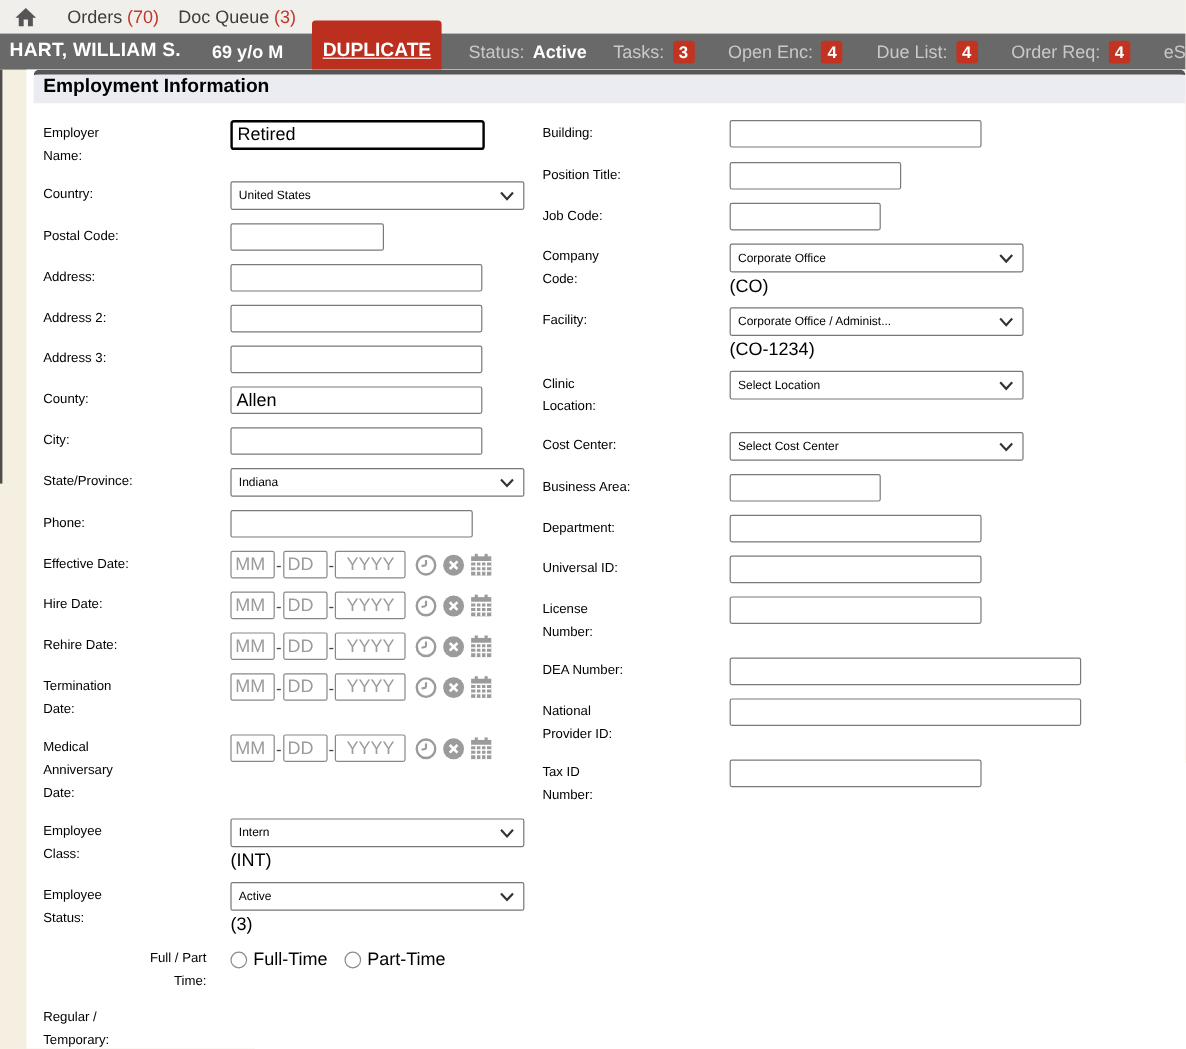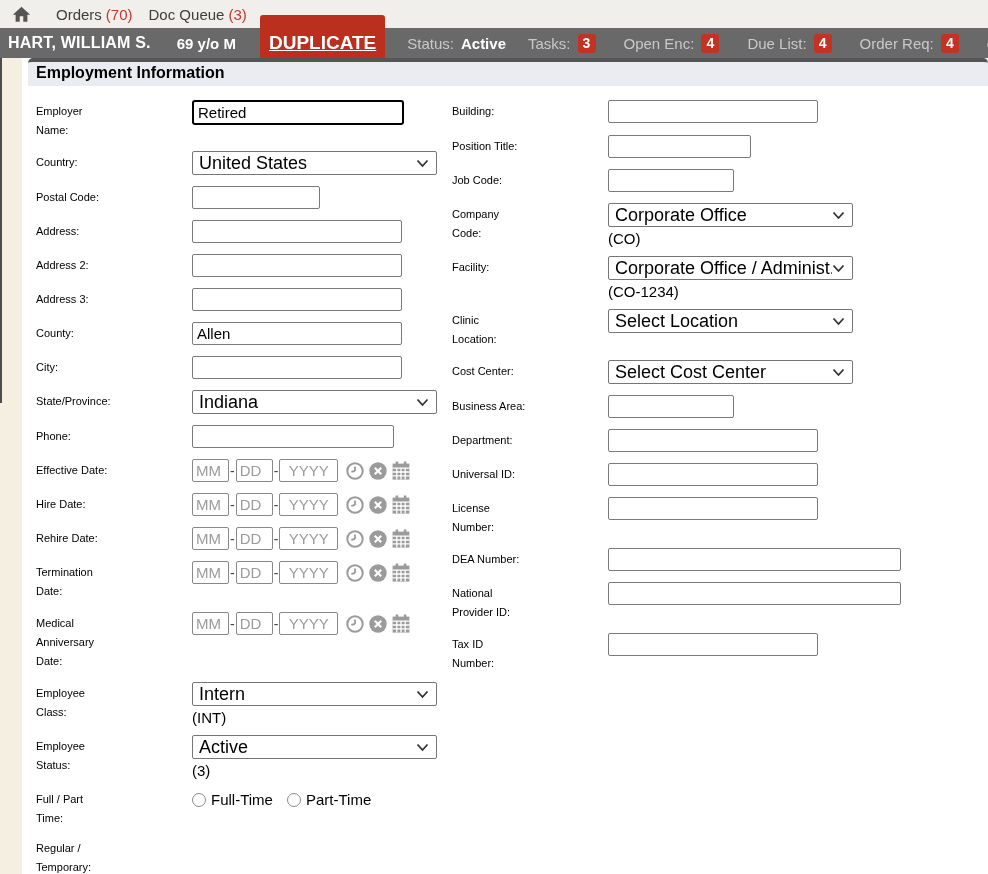--- a/index.html
+++ b/index.html
@@ -11,21 +11,21 @@
   .home-btn { width:22px; height:22px; display:flex; align-items:center; justify-content:center; cursor:pointer; }
   .topnav { display:flex; align-items:center; gap:16px; margin-left:24px; font-size:15px; color:#3d3d3d; }
   .topnav .navitem { cursor:pointer; display:flex; gap:4px; }
   .topnav .count { color:#c0392b; }
 
   
   .patientbar { height:30px; background:#696969; display:flex; align-items:center;
     padding:0 8px; color:#fff; font-size:15px; white-space:nowrap; }
   .pname { font-weight:bold; font-size:16px; letter-spacing:.2px; }
   .page { font-weight:bold; margin-left:26px; }
-  .dupbtn { background:#bb2f1e; border:none; color:#fff; font-weight:bold; font-size:19px;
+  .dupbtn { background:#bb2f1e; border:none; color:#fff; font-weight:bold; font-size:16px;
     text-decoration:underline; padding:17px 9px; border-radius:3px; margin-left:24px; cursor:pointer;
     font-family:"Liberation Sans", sans-serif; }
   .statgrp { display:flex; align-items:center; margin-left:22px; gap:28px; flex:1; }
   .stat { display:flex; align-items:center; gap:7px; }
   .stat .slabel { color:#c9c9c9; }
   .stat .svalue-plain { color:#fff; font-weight:bold; }
   .badge { background:#c23321; color:#fff; font-weight:bold; min-width:18px; height:19px;
     border-radius:3px; display:inline-flex; align-items:center; justify-content:center;
     padding:0 4px; font-size:14px; cursor:pointer; }
 
@@ -47,21 +47,21 @@
   .fld { flex:1;padding-left:20px; }
 
   input.txt { height:23px; border:1px solid #7a7a7a; border-radius:2px; font-size:15px;
     padding:0 4px; font-family:"Liberation Sans", sans-serif; color:#000; background:#fff; }
   .w210 { width:210px; } .w202 { width:202px; } .w128 { width:128px; }
   .w126 { width:126px; } .w143 { width:143px; } .w293 { width:293px; }
   input.focused { border:2px solid #000; border-radius:3px; height:25px; width:212px; }
 
   .sel { width:245px; height:24px; border:1px solid #767676; border-radius:2px; background:#fff;
     display:flex; align-items:center; padding:0 7px 0 6px; cursor:pointer; }
-  .sel .seltext { font-size:18px; color:#000; flex:1; white-space:nowrap; overflow:hidden; }
+  .sel .seltext { font-size:10px; color:#000; flex:1; white-space:nowrap; overflow:hidden; }
   .sel .chev { flex:none; display:flex; align-items:center; }
   .subtext { font-size:15px; color:#000; margin-top:3px; }
 
   
   .datewrap { display:flex; align-items:center; }
   input.din { height:23px; border:1px solid #888; border-radius:2px; font-size:15px; padding:0 3px;
     font-family:"Liberation Sans", sans-serif; }
   input.din::placeholder { color:#9b9b9b; }
   .din.mm,.din.dd { width:37px; } .din.yy { width:59px;text-align:center; }
   .dsep { font-size:14px; color:#444; margin:0 1px; }
@@ -401,21 +401,21 @@
               <span class="chev">
                   <svg width="13" height="9" viewBox="0 0 13 9">
                     <path d="M1.5 1.5 L6.5 7 L11.5 1.5" fill="none" stroke="#333" stroke-width="1.8"></path>
                   </svg>
                 </span>
             </div>
             <div class="subtext">(3)</div>
           </div>
         </div>
 
-        <div class="row" style="margin-bottom:9px;">
+        <div class="row" style="margin-bottom:9px;text-align:right;">
           <div class="lbl">Full / Part
 Time:</div>
           <div class="fld radios">
             <span class="radio-opt">
               <span class="radio-circle"></span>
               <span class="radio-text">Full-Time</span>
             </span>
             <span class="radio-opt">
               <span class="radio-circle"></span>
               <span class="radio-text">Part-Time</span>

